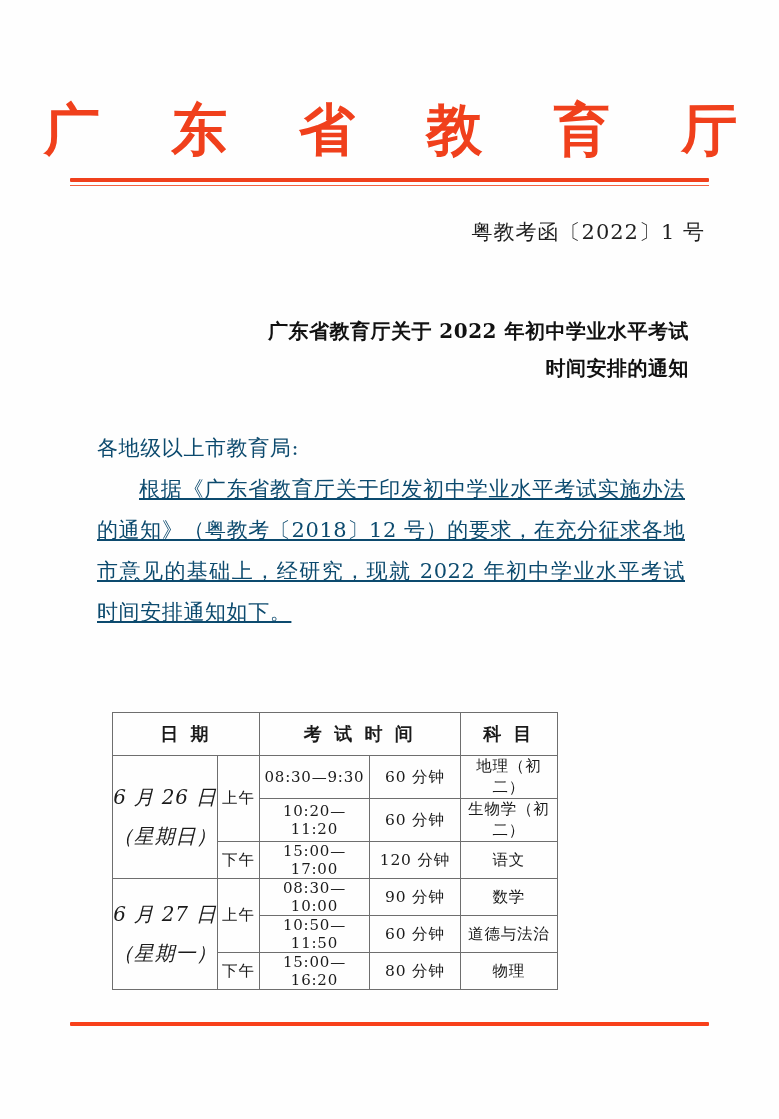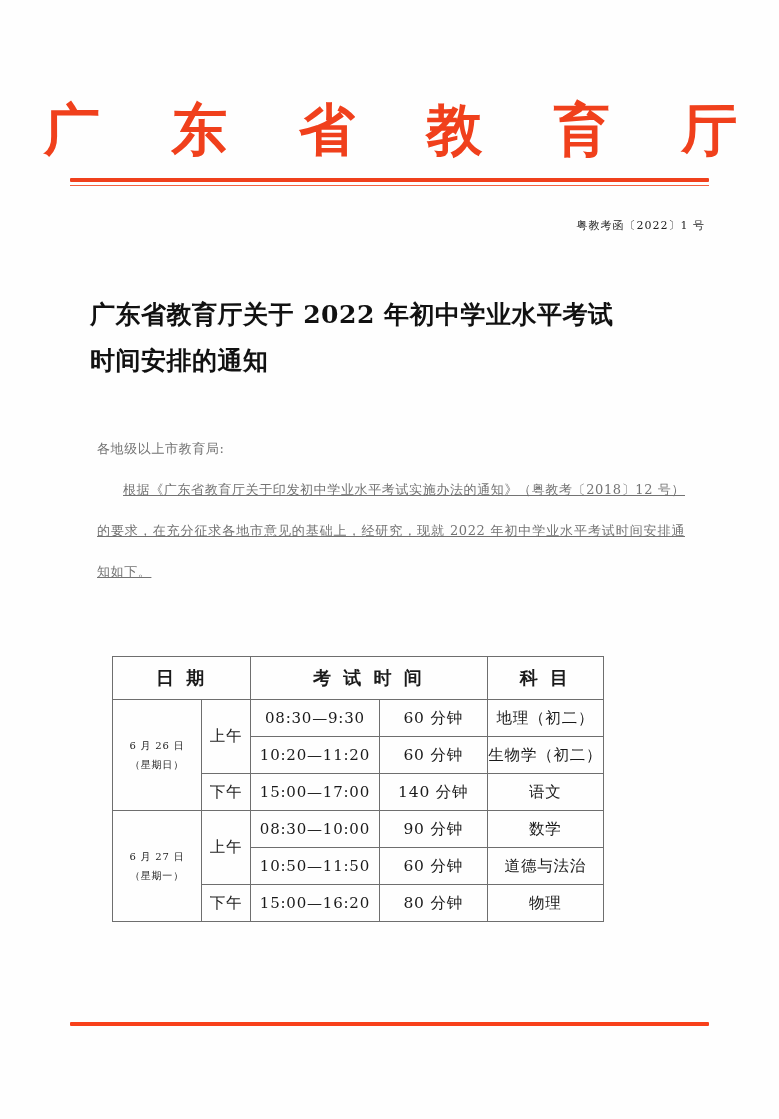--- a/index.html
+++ b/index.html
@@ -56,67 +56,67 @@
     height: 1px;
     background: #f4613f;
     margin-top: 3px;
   }
 
   
   .docnum {
     position: absolute;
     top: 218px;
     right: 74px;
-    font-size: 11px;
+    font-size: 21px;
     letter-spacing: 1px;
     color: #1f1f1f;
     white-space: nowrap;
   }
 
   
   .doc-title {
     position: absolute;
-    top: 292px;
+    top: 313px;
     left: 90px;
     right: 90px;
-    text-align: left;
-    font-size: 25px;
+    text-align: right;
+    font-size: 20px;
     font-weight: 700;
     line-height: 1.85;
     letter-spacing: 0.5px;
     color: #111;
   }
   .doc-title .tline { display: block; }
 
   
   .body-text {
     position: absolute;
     top: 428px;
     left: 97px;
     width: 588px;
-    font-size: 13px;
+    font-size: 21px;
     line-height: 41px;
     letter-spacing: 0.6px;
-    color: #737373;
+    color: #0c4a6e;
     text-align: justify;
   }
   .body-text p {
     margin: 0;
   }
   .body-text p.indent {
     text-indent: 2em;
     text-decoration: underline;
   }
 
   
   .sched-table {
     position: absolute;
     left: 112px;
-    top: 656px;
-    width: 492px;
+    top: 712px;
+    width: 446px;
     border-collapse: collapse;
     font-size: 15.5px;
     color: #1a1a1a;
   }
   .sched-table th,
   .sched-table td {
     border: 1px solid #6e6e6e;
     text-align: center;
     vertical-align: middle;
     padding: 0;
@@ -134,22 +134,23 @@
     text-align: center;
   }
   .col-date    { width: 96px; }
   .col-session { width: 56px; }
   .col-time    { width: 146px; }
   .col-dur     { width: 124px; }
   .col-subject { width: 134px; }
 
   .date-cell {
     line-height: 1.95;
-    font-size: 10px;
+    font-size: 20px;
     letter-spacing: 1px;
+    font-style: italic;
   }
   .date-cell .dl { display: block; white-space: nowrap; }
   .time-cell { letter-spacing: 0.4px; font-size: 15px; }
 
   
   .footer-rule {
     position: absolute;
     left: 70px;
     right: 70px;
     top: 1022px;
@@ -211,21 +212,21 @@
           <td>地理（初二）</td>
         </tr>
         <tr>
           <td class="time-cell">10:20—11:20</td>
           <td>60 分钟</td>
           <td>生物学（初二）</td>
         </tr>
         <tr>
           <td rowspan="1">下午</td>
           <td class="time-cell">15:00—17:00</td>
-          <td>140 分钟</td>
+          <td>120 分钟</td>
           <td>语文</td>
         </tr>
         <tr>
           <td class="date-cell" rowspan="3">
             <span class="dl">6 月 27 日</span>
             <span class="dl">（星期一）</span>
           </td>
           <td rowspan="2">上午</td>
           <td class="time-cell">08:30—10:00</td>
           <td>90 分钟</td>

